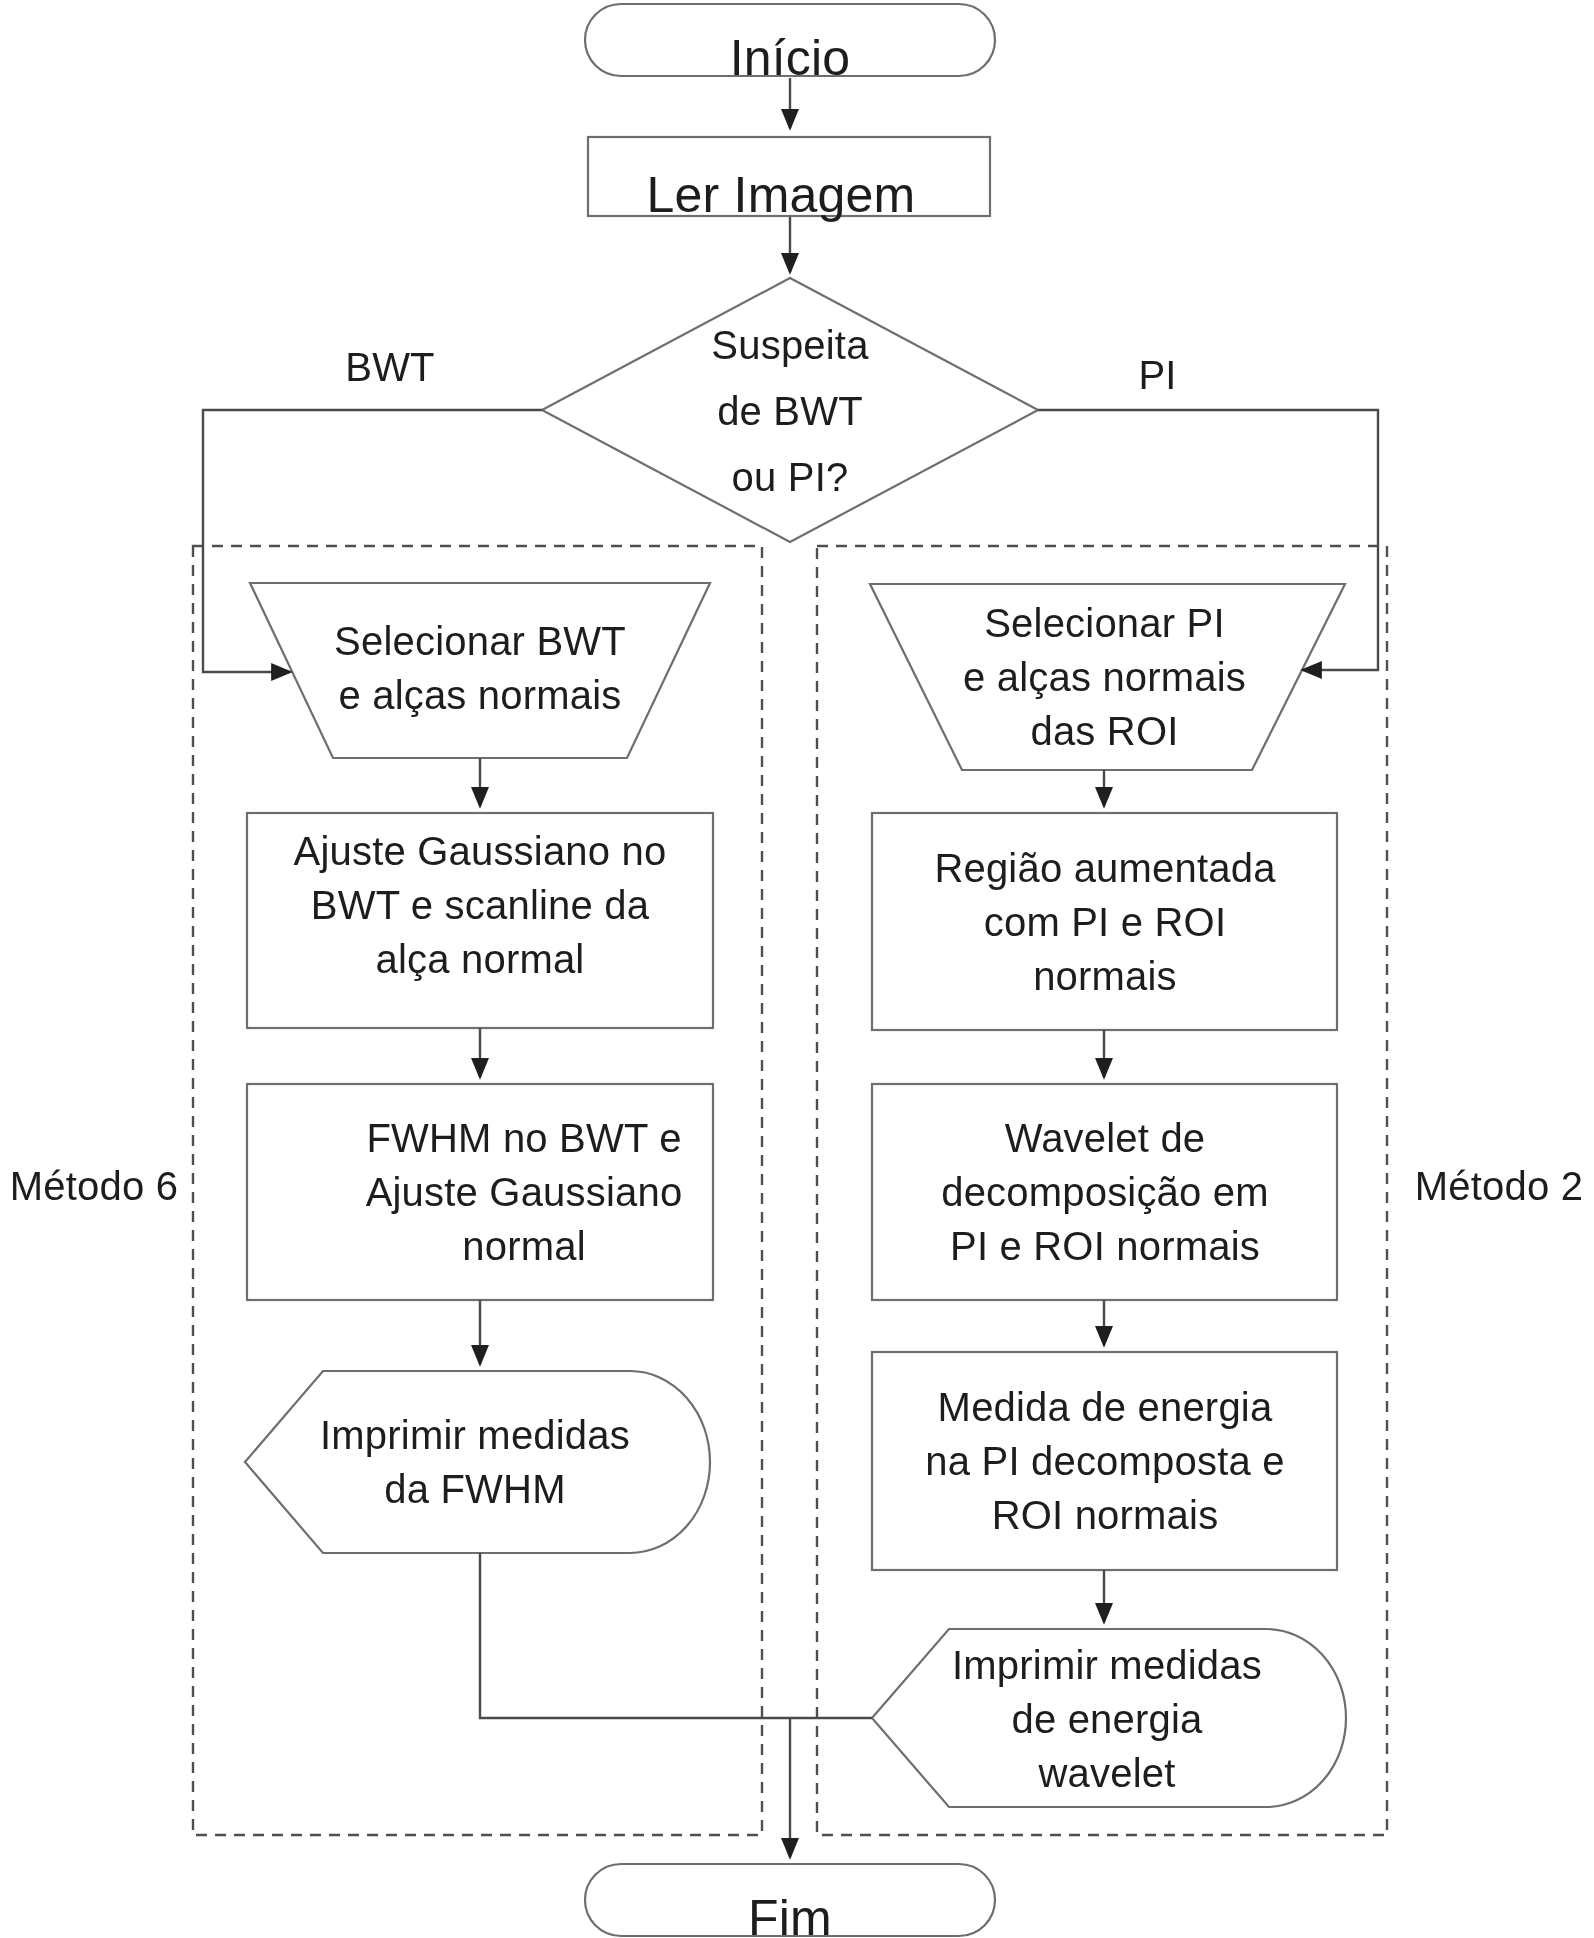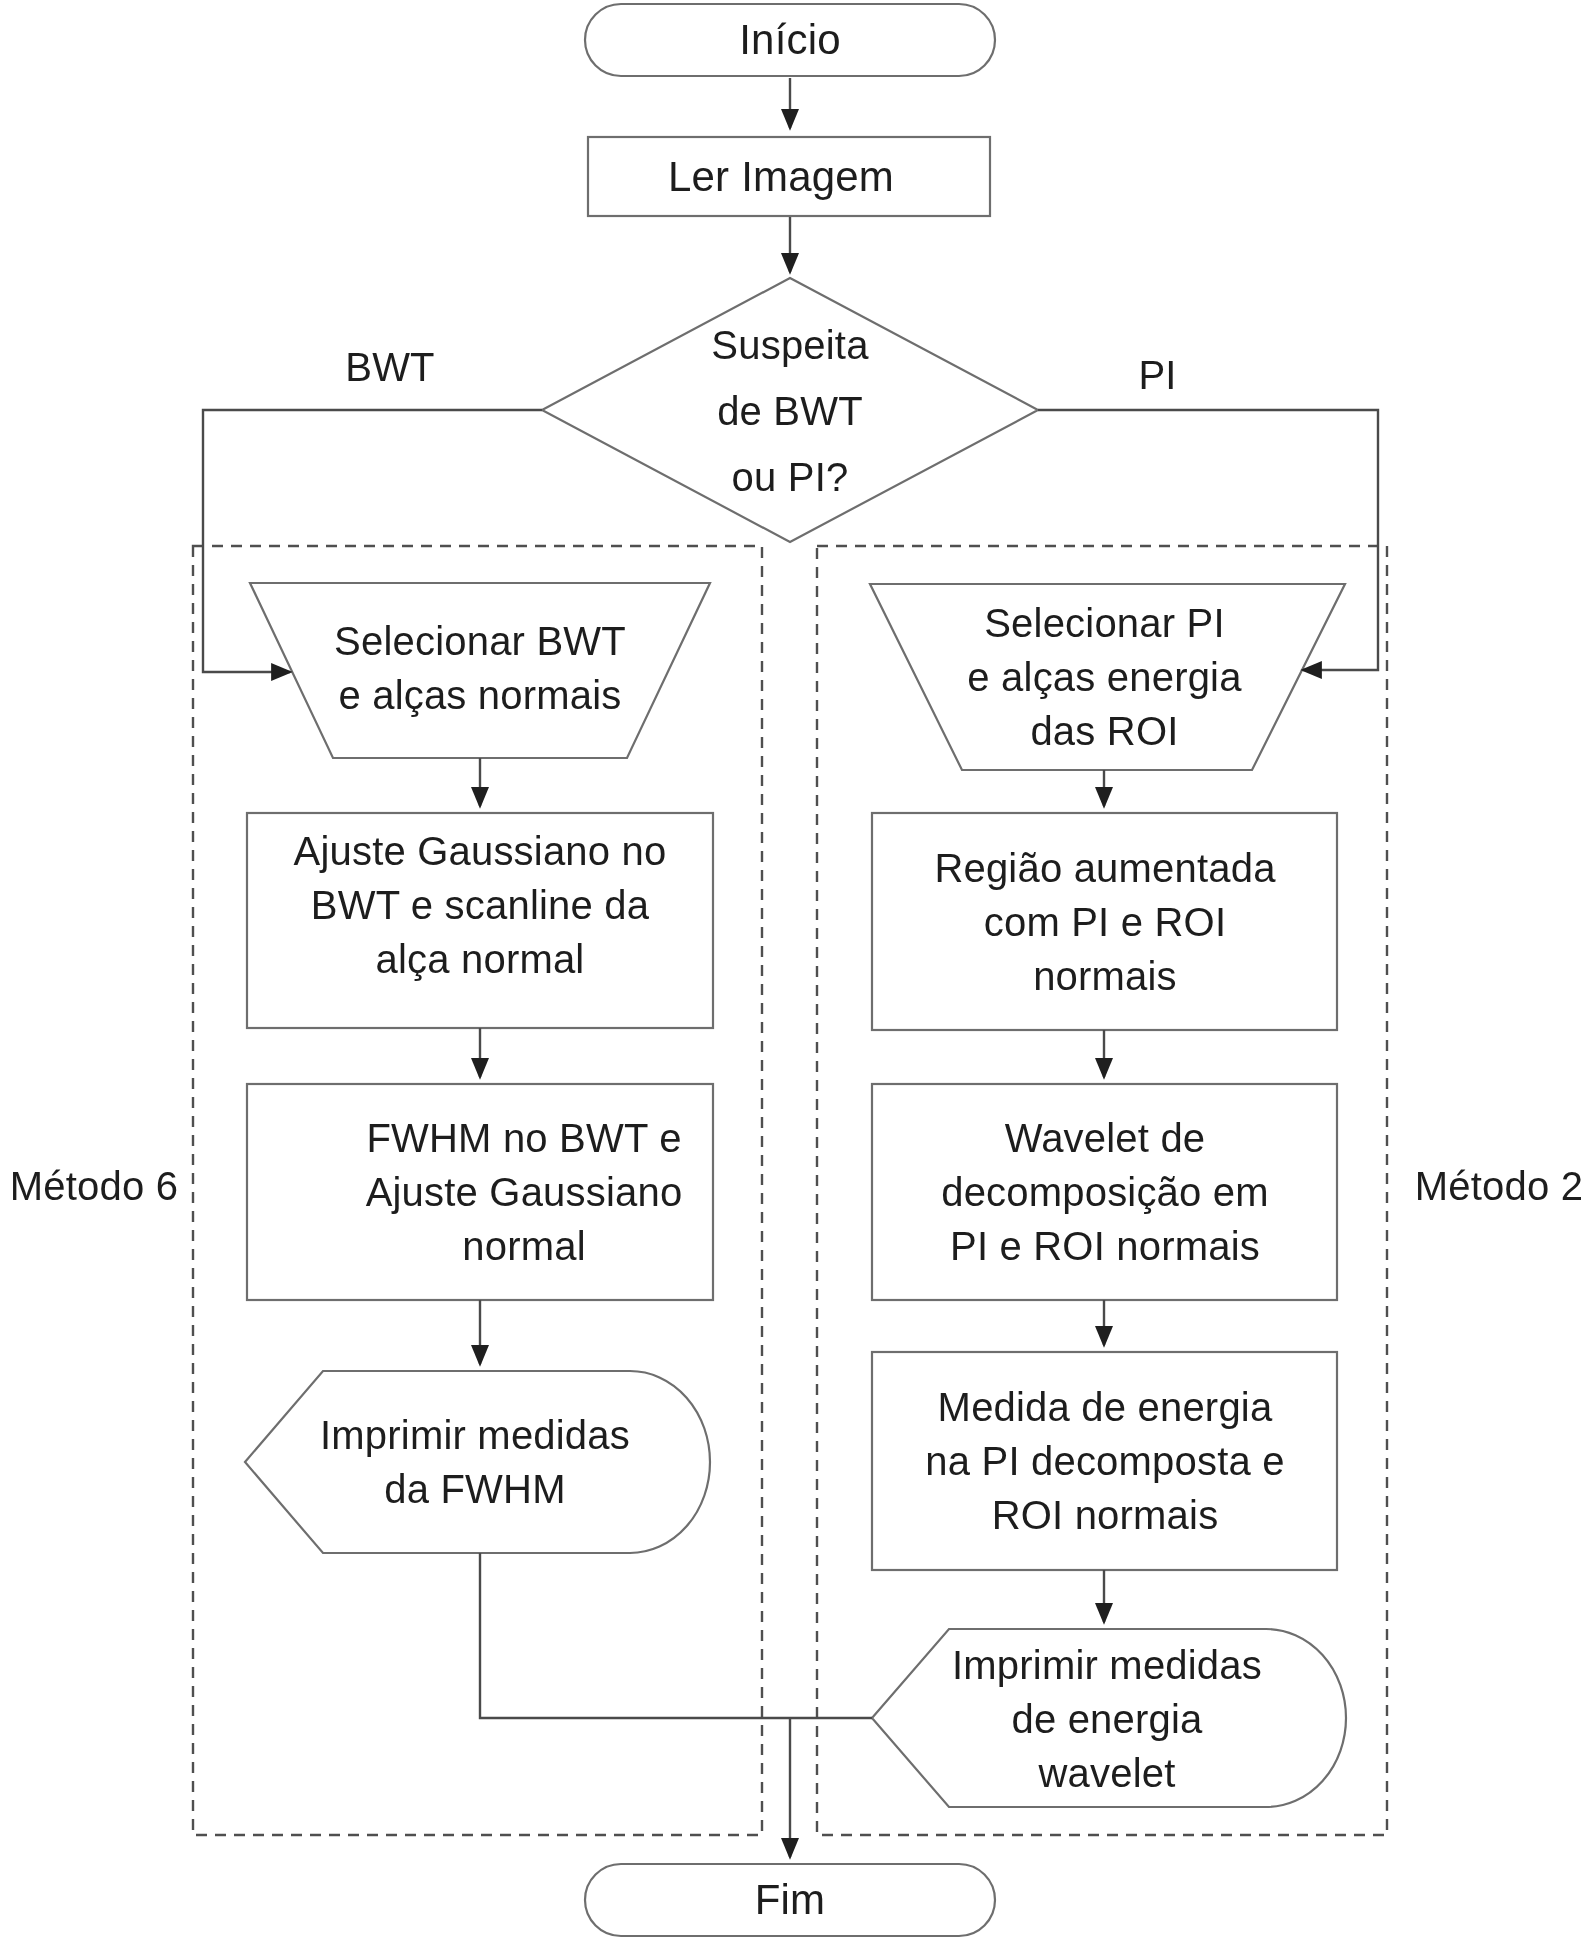--- a/index.html
+++ b/index.html
@@ -11,21 +11,21 @@
   }
   .stage svg{position:absolute;left:0;top:0;}
   .shape{fill:#ffffff;stroke:var(--line,#6e6e6e);stroke-width:2.2;}
   .dash{fill:none;stroke:var(--dash,#4f4f4f);stroke-width:2.4;stroke-dasharray:11 8;}
   .conn{fill:none;stroke:var(--arrow,#4a4a4a);stroke-width:2.4;}
   .lbl{
     position:absolute;display:flex;align-items:center;justify-content:center;
     text-align:center;white-space:pre-line;
     font-size:40px;line-height:54px;letter-spacing:.2px;
   }
-  .lbl.big{font-size:42px;}
+  .lbl.big{font-size:50px;margin-top:18px;}
   .lbl.diamond{line-height:66px;}
 </style>
 </head>
 <body>
 
 <div class="stage">
 
   <svg width="1594" height="1938" viewBox="0 0 1594 1938" aria-hidden="true">
     <defs>
       <marker id="ah" viewBox="0 0 12 12" refX="10.5" refY="6" markerWidth="9" markerHeight="9" orient="auto">
@@ -89,21 +89,21 @@
 alça normal</div>
 
   <div class="lbl" style="left:249px;top:1087px;width:460px;height:210px;padding-left:45px;">FWHM no BWT e
 Ajuste Gaussiano
 normal</div>
 
   <div class="lbl" style="left:280px;top:1378px;width:390px;height:168px;">Imprimir medidas
 da FWHM</div>
 
   <div class="lbl" style="left:897px;top:592px;width:415px;height:170px;">Selecionar PI
-e alças energia
+e alças normais
 das ROI</div>
 
   <div class="lbl" style="left:875px;top:816px;width:460px;height:212px;">Região aumentada
 com PI e ROI
 normais</div>
 
   <div class="lbl" style="left:875px;top:1355px;width:460px;height:212px;">Medida de energia
 na PI decomposta e
 ROI normais</div>
 

